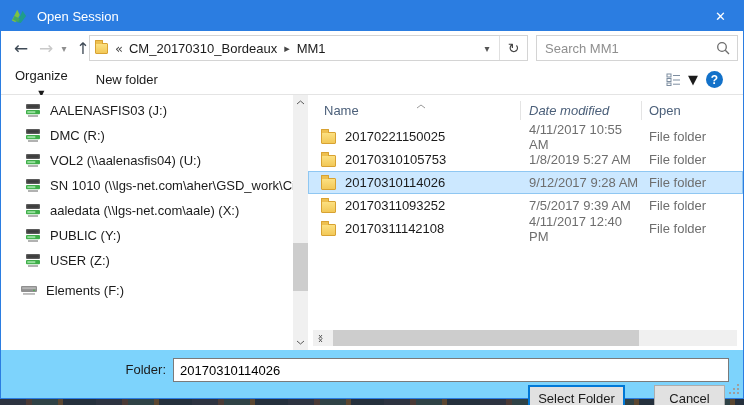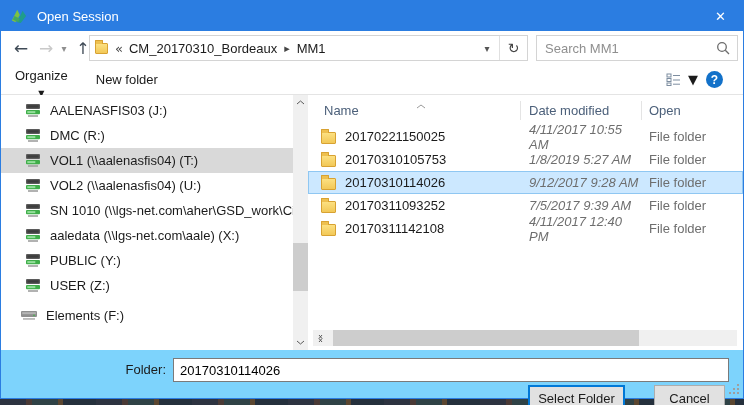--- a/index.html
+++ b/index.html
@@ -60,28 +60,28 @@
 
   .vscroll { width:15px; background:#f0f0f0; position:relative; flex:0 0 auto; }
   .sc-arrow { position:absolute; left:0; width:15px; height:15px; display:flex; align-items:center; justify-content:center; }
   .vscroll .a-up { top:0; } .vscroll .a-down { bottom:0; }
   .vthumb { position:absolute; left:0; top:148px; width:15px; height:48px; background:#cdcdcd; }
 
   .filepane { flex:1; position:relative; min-width:0; }
   .lheader { height:30px; display:flex; align-items:center; color:#4c607a; position:relative; }
   .hc { height:19px; line-height:19px; border-right:1px solid #e4e4e4; }
   .hc-name { width:213px; padding-left:16px; }
-  .hc-date { width:121px; padding-left:8px; }
+  .hc-date { width:121px; padding-left:8px;font-style:italic; }
   .hc-type { flex:1; padding-left:7px; border-right:none; }
   .sortcaret { position:absolute; left:108px; top:2px; }
 
   .frow { height:23px; display:flex; align-items:center; }
   .frow.sel { background:#cce8ff; box-shadow:inset 0 0 0 1px #8fc7f2; }
   .c-name { width:213px; display:flex; align-items:center; gap:9px; padding-left:13px; color:#1b1b1b; }
-  .c-date { width:121px; padding-left:8px; color:#6e6e6e;font-style:italic; }
+  .c-date { width:121px; padding-left:8px; color:#6e6e6e; }
   .c-type { flex:1; padding-left:7px; color:#6e6e6e; }
 
   .folder-ico { width:15px; height:12px; background:linear-gradient(#fce081,#f2c857); border:1px solid #d8a232;
     border-radius:1px; position:relative; flex:0 0 auto; margin-top:2px; }
   .folder-ico::before { content:""; position:absolute; top:-4px; left:-1px; width:6px; height:3px;
     background:#eec04f; border:1px solid #d8a232; border-bottom:none; border-radius:1px 1px 0 0; }
   .folder-ico.small { width:13px; height:11px; margin:0 0 0 5px; }
 
   .hscroll { position:absolute; left:5px; right:6px; bottom:4px; height:16px; background:#f0f0f0; }
   .hscroll .a-left { left:0; top:0; height:16px; } .hscroll .a-right { right:0; top:0; height:16px; }
@@ -186,30 +186,20 @@
         <div class="titem">
           <svg width="16" height="13" viewBox="0 0 16 13">
               <rect x="1" y="0" width="14" height="5" rx="1" fill="#5b5b5b"></rect>
               <rect x="2.3" y="1.2" width="11.4" height="2.5" fill="#3c3c3c"></rect>
               <rect x="1" y="6" width="14" height="4.2" rx="1" fill="#3fae49"></rect>
               <rect x="2.3" y="7.1" width="8" height="2" fill="#93de9a"></rect>
               <rect x="3" y="11.2" width="10" height="1.6" fill="#a0a0a0"></rect>
             </svg>
           <span>DMC (R:)</span>
         </div>
-        <div class="titem sel">
-          <svg width="16" height="13" viewBox="0 0 16 13">
-              <rect x="1" y="0" width="14" height="5" rx="1" fill="#5b5b5b"></rect>
-              <rect x="2.3" y="1.2" width="11.4" height="2.5" fill="#3c3c3c"></rect>
-              <rect x="1" y="6" width="14" height="4.2" rx="1" fill="#3fae49"></rect>
-              <rect x="2.3" y="7.1" width="8" height="2" fill="#93de9a"></rect>
-              <rect x="3" y="11.2" width="10" height="1.6" fill="#a0a0a0"></rect>
-            </svg>
-          <span>VOL1 (\\aalenasfis04) (T:)</span>
-        </div>
         <div class="titem">
           <svg width="16" height="13" viewBox="0 0 16 13">
               <rect x="1" y="0" width="14" height="5" rx="1" fill="#5b5b5b"></rect>
               <rect x="2.3" y="1.2" width="11.4" height="2.5" fill="#3c3c3c"></rect>
               <rect x="1" y="6" width="14" height="4.2" rx="1" fill="#3fae49"></rect>
               <rect x="2.3" y="7.1" width="8" height="2" fill="#93de9a"></rect>
               <rect x="3" y="11.2" width="10" height="1.6" fill="#a0a0a0"></rect>
             </svg>
           <span>VOL2 (\\aalenasfis04) (U:)</span>
         </div>

